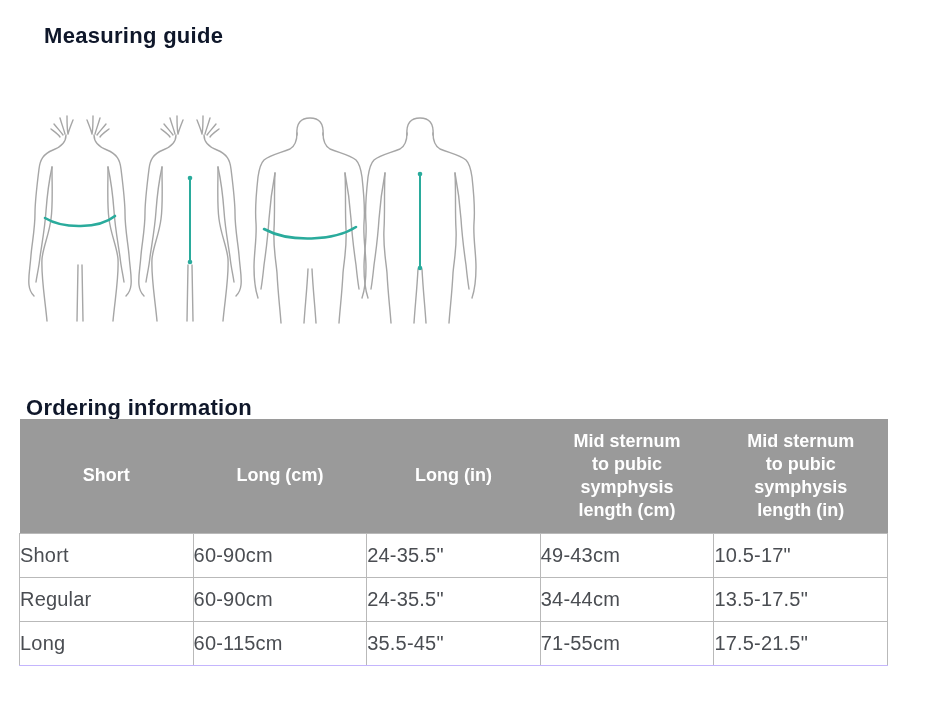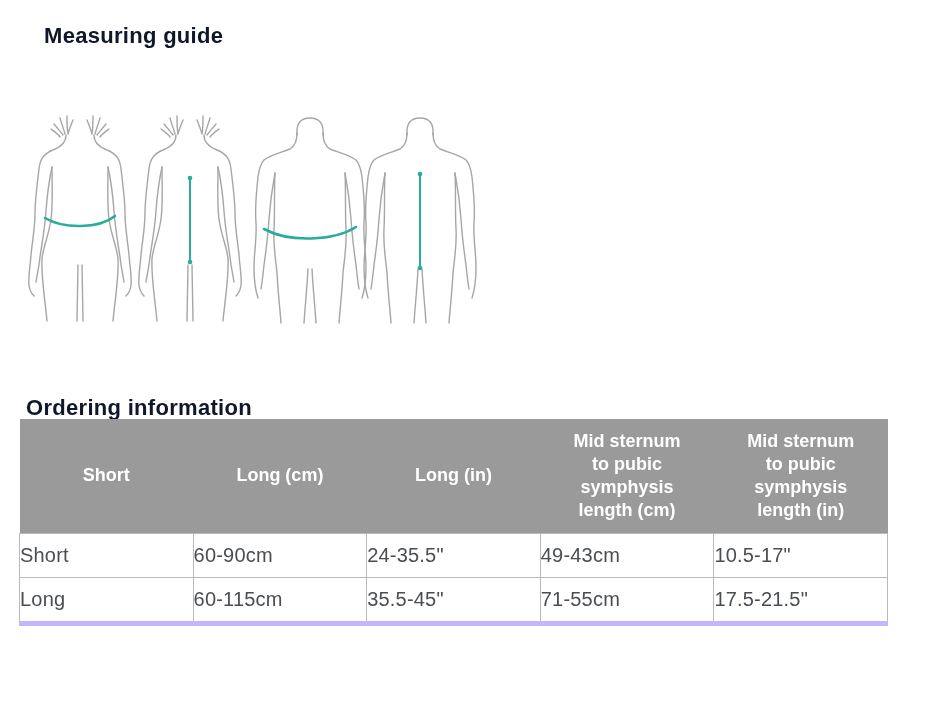--- a/index.html
+++ b/index.html
@@ -63,21 +63,21 @@
     height: 43px;
     border: 1px solid #b9b9b9;
     text-align: left;
     vertical-align: middle;
     font-size: 20px;
     letter-spacing: 0.2px;
     color: #4a4d52;
     background: #ffffff;
     padding: 0;
   }
-  .size-table tbody tr:last-child td { border-bottom: 5px solid #c4b5fd; }
+  .size-table tbody tr:last-child td { border-bottom: 1px solid #c4b5fd; }
 </style>
 </head>
 <body>
 
 <div class="page">
 
   <h2 class="section-title mg-title">Measuring guide</h2>
 
   <div class="mg-body">
   </div>
@@ -177,20 +177,27 @@
     </thead>
     <tbody>
       <tr>
         <td>Short</td>
         <td>60-90cm</td>
         <td>24-35.5"</td>
         <td>49-43cm</td>
         <td>10.5-17"</td>
       </tr>
       <tr>
+        <td>Regular</td>
+        <td>60-90cm</td>
+        <td>24-35.5"</td>
+        <td>34-44cm</td>
+        <td>13.5-17.5"</td>
+      </tr>
+      <tr>
         <td>Long</td>
         <td>60-115cm</td>
         <td>35.5-45"</td>
         <td>71-55cm</td>
         <td>17.5-21.5"</td>
       </tr>
     </tbody>
   </table>
 
 </div>

